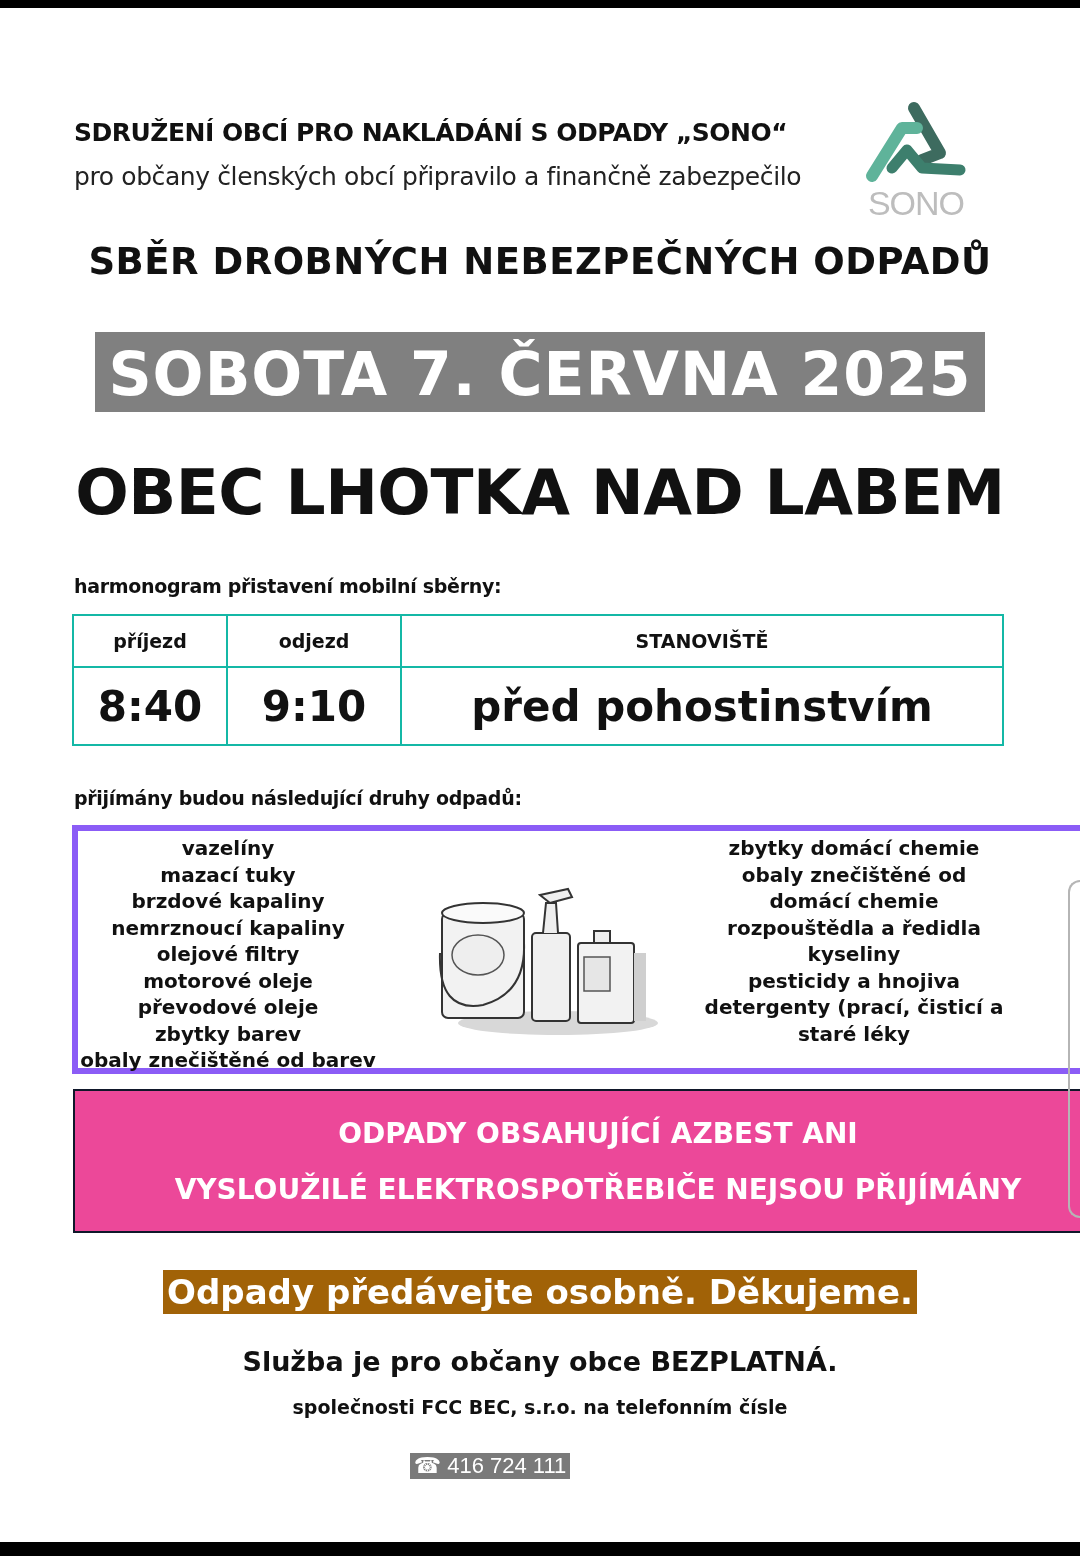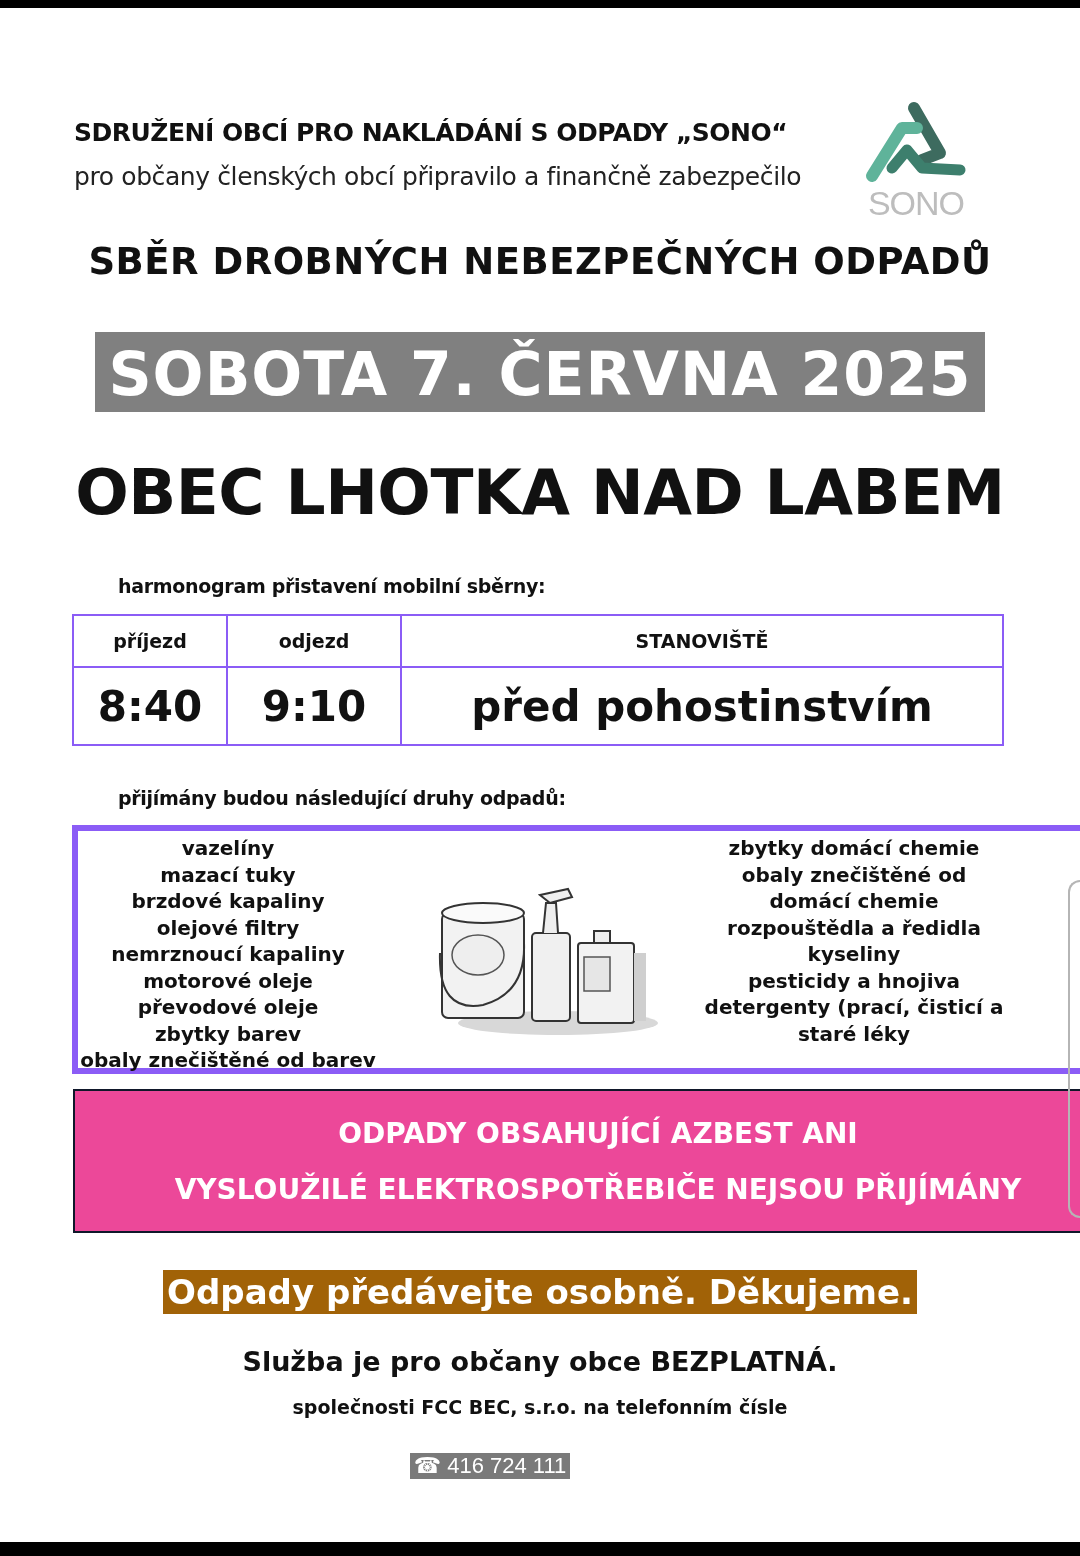--- a/index.html
+++ b/index.html
@@ -34,27 +34,27 @@
     .date-banner {
       position: absolute; left: 95px; top: 332px; width: 890px; height: 80px;
       background: #808080; color: #ffffff; text-align: center;
       font-size: 60px; font-weight: bold; line-height: 84px; letter-spacing: 1px;
     }
     .village {
       position: absolute; left: 0; width: 1080px; top: 456px; text-align: center;
       font-size: 63px; font-weight: bold; letter-spacing: -0.5px;
     }
     .section-label {
-      position: absolute; left: 74px; font-size: 19px; font-weight: bold; letter-spacing: -0.3px; margin-left: 44px;
+      position: absolute; left: 74px; font-size: 19px; font-weight: bold; letter-spacing: -0.3px;
     }
     table.sched {
       position: absolute; left: 72px; top: 614px; width: 932px; border-collapse: collapse;
     }
     table.sched td, table.sched th {
-      border: 2px solid #8b5cf6; text-align: center; padding: 0;
+      border: 2px solid #14b8a6; text-align: center; padding: 0;
     }
     table.sched th { height: 50px; font-size: 19px; font-weight: bold; }
     table.sched td { height: 76px; font-size: 42px; font-weight: bold; }
     .waste-box {
       position: absolute; left: 72px; top: 825px; width: 1064px; height: 249px;
       border: 6px solid #8b5cf6; box-sizing: border-box;
     }
     .waste-col {
       position: absolute; top: 4px; text-align: center; font-size: 20px; font-weight: bold;
       line-height: 26.5px;
@@ -129,22 +129,22 @@
 </tbody>
   </table>
 
 <div class="section-label" style="top:787px;">přijímány budou následující druhy odpadů:</div>
 
 <div class="waste-box">
   <div class="waste-col left">
     <div>vazelíny</div>
     <div>mazací tuky</div>
     <div>brzdové kapaliny</div>
+    <div>nemrznoucí kapaliny</div>
     <div>olejové filtry</div>
-    <div>nemrznoucí kapaliny</div>
     <div>motorové oleje</div>
     <div>převodové oleje</div>
     <div>zbytky barev</div>
     <div>obaly znečištěné od barev</div>
   </div>
 
   <svg class="illus" viewBox="0 0 240 170">
     <ellipse cx="130" cy="150" rx="100" ry="12" fill="#d8d8d8"></ellipse>
 
     <rect x="14" y="40" width="82" height="105" rx="6" fill="#f2f2f2" stroke="#333" stroke-width="2"></rect>

